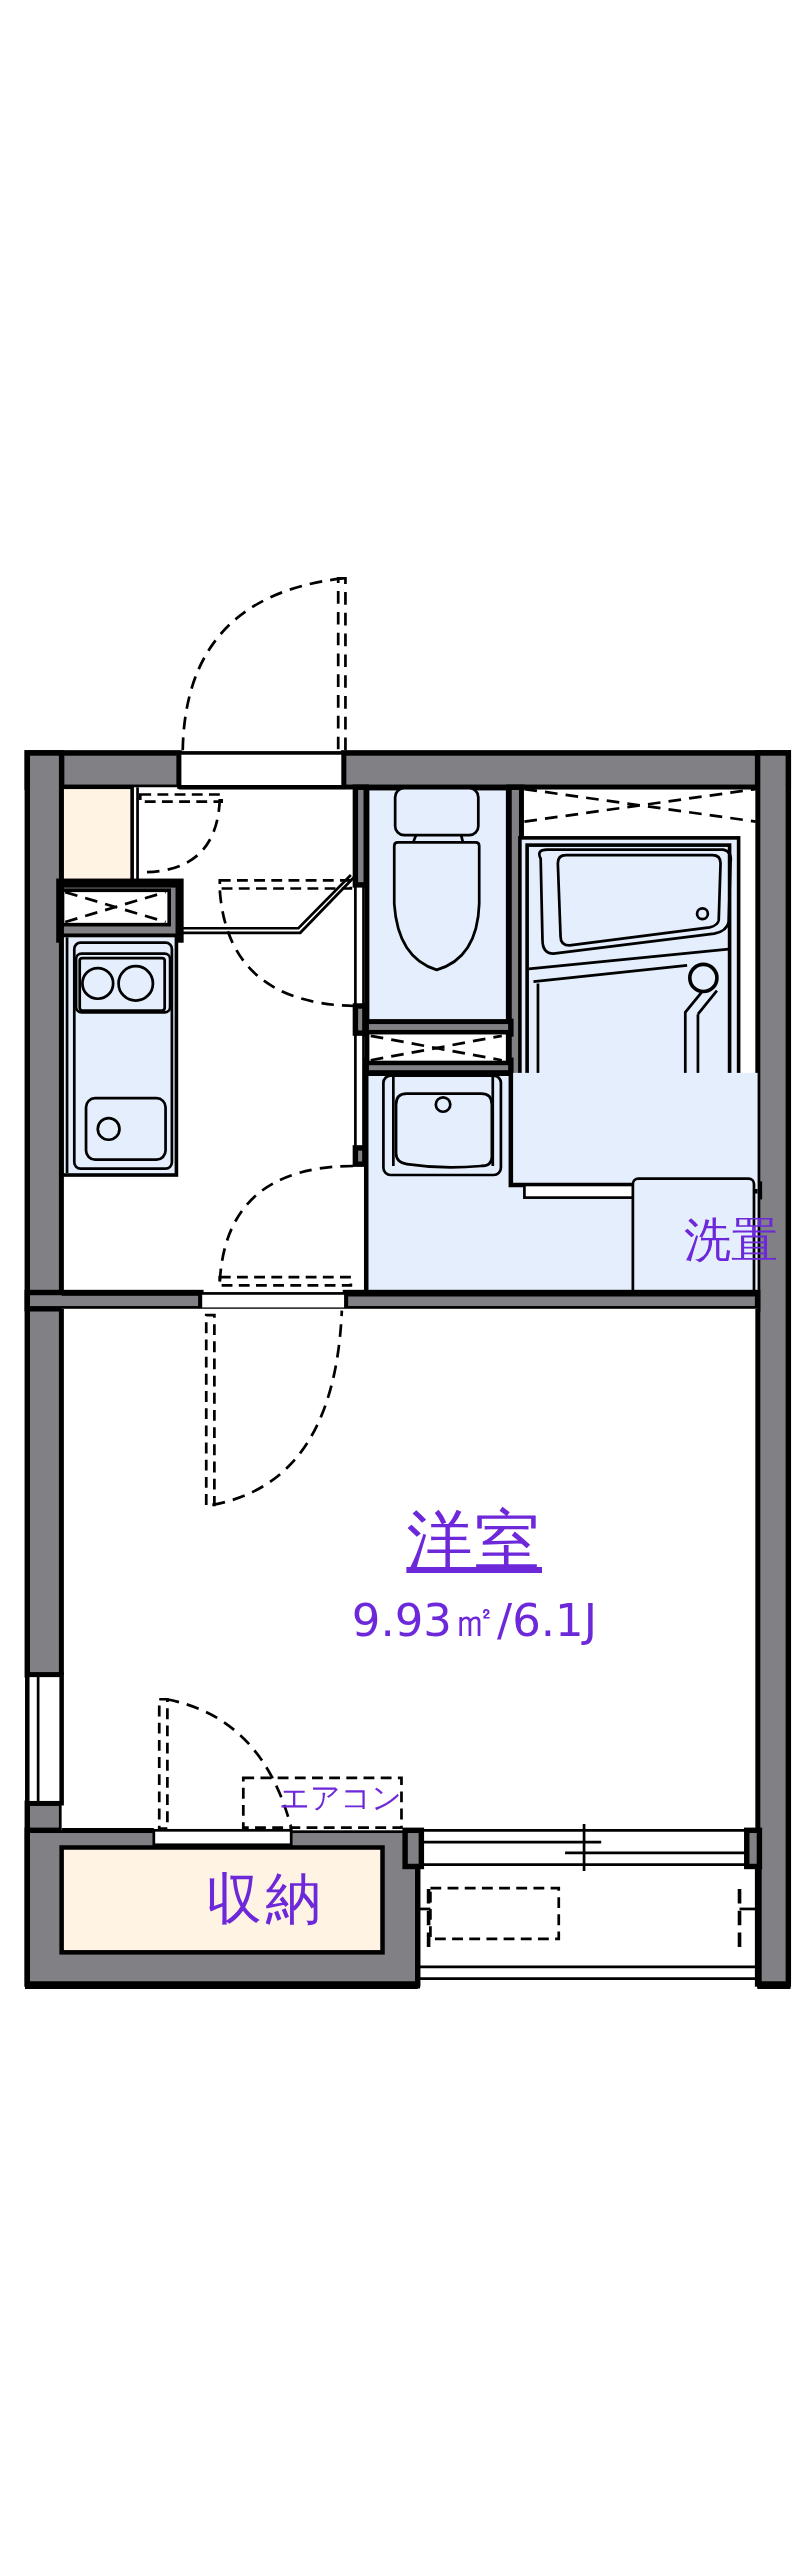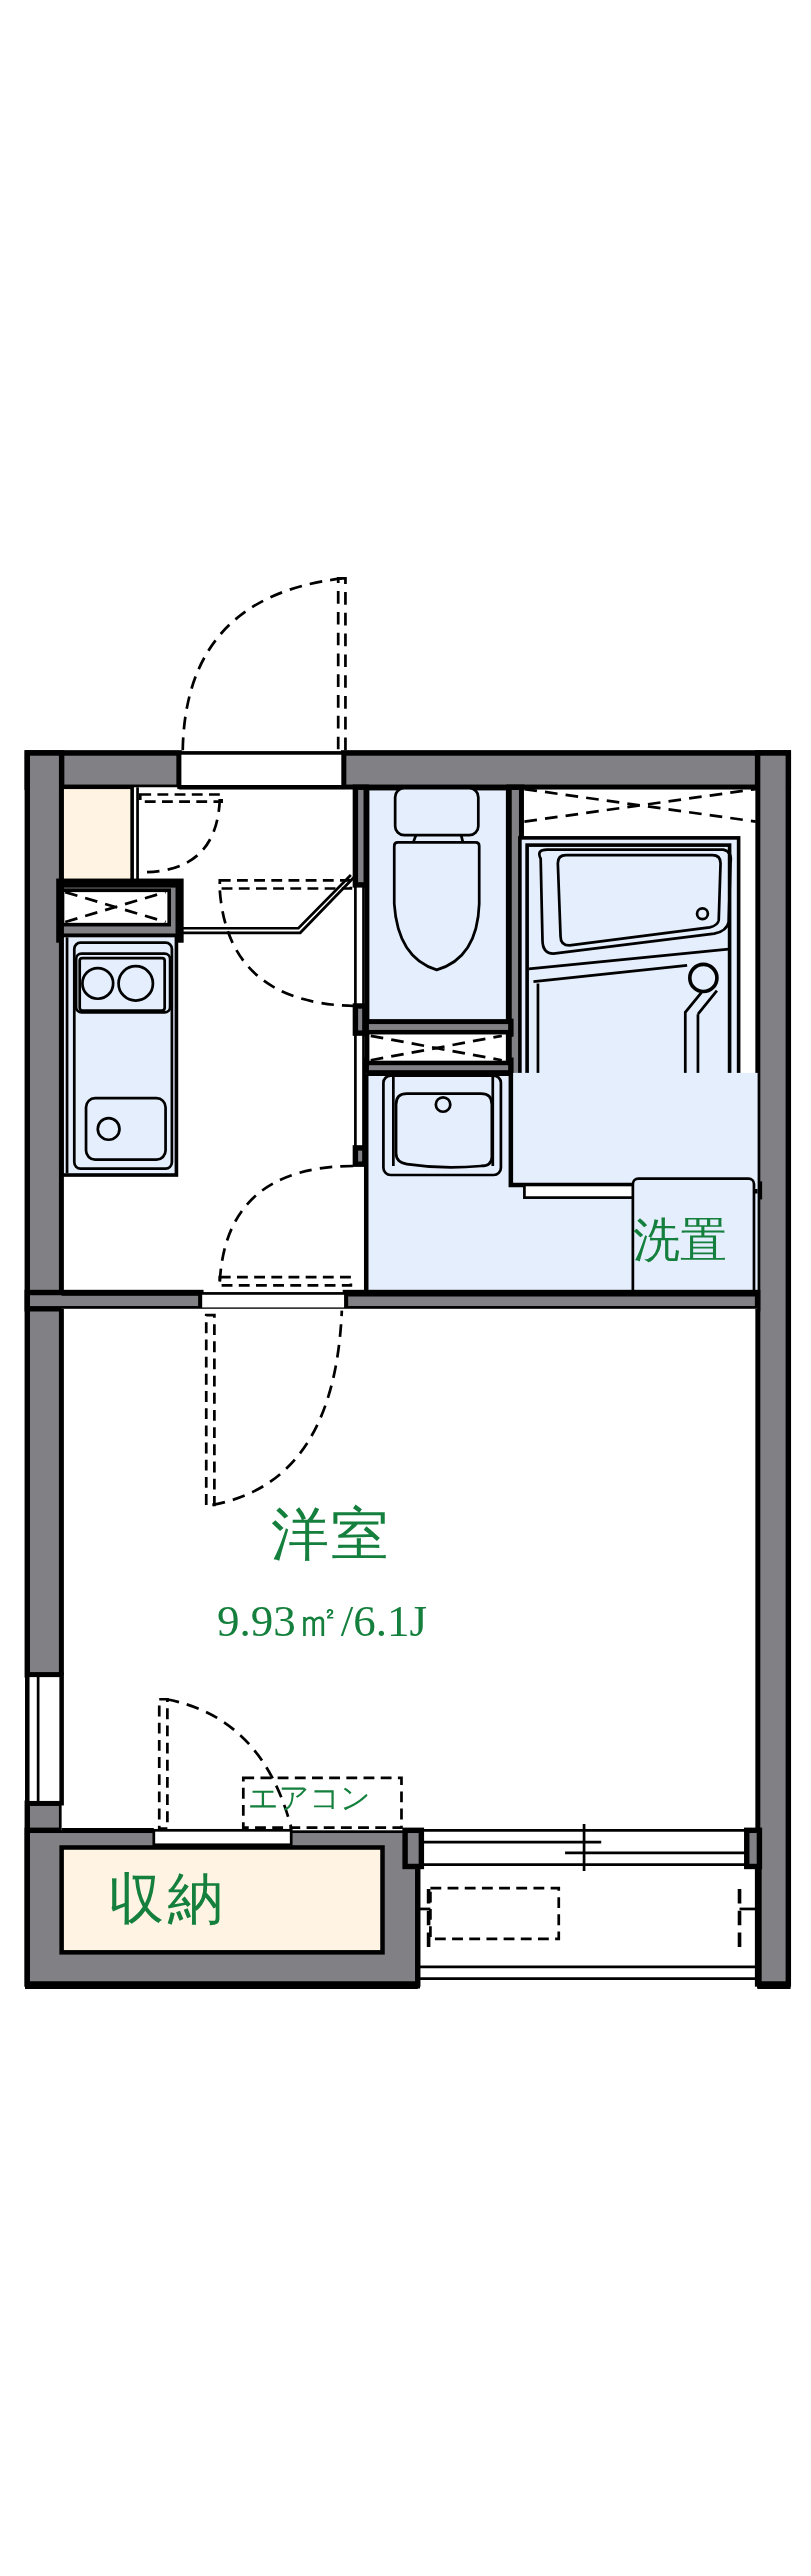--- a/index.html
+++ b/index.html
@@ -7,23 +7,23 @@
          font-family: "DejaVu Sans", "Liberation Sans", sans-serif; }
   #plan { position: absolute; left: 0; top: 0; width: 812px; height: 2576px; }
   .wall { fill: #818085; stroke: #000; stroke-width: 6; }
   .blk { fill: none; stroke: #000; stroke-width: 5; }
   .thin { fill: none; stroke: #000; stroke-width: 3; }
   .dash { fill: none; stroke: #000; stroke-width: 3; stroke-dasharray: 14 9; }
   .dashb { fill: none; stroke: #000; stroke-width: 4; stroke-dasharray: 16 8; }
   .blue { fill: #e4eefc; }
   .beige { fill: #fff4e4; }
   .white { fill: #ffffff; }
-  .lbl { position: absolute; color: #15803d; white-space: nowrap; text-align: left; }
-  .room-name { font-size: 58px; left: 271px; top: 1496px; width: 271px; letter-spacing: 1.8px; }
-  .room-size { font-size: 45px; left: 217px; top: 1591px; width: 380px; font-family: Liberation Serif, serif; }
+  .lbl { position: absolute; color: #6d28d9; white-space: nowrap; text-align: right; }
+  .room-name { font-size: 66px; left: 271px; top: 1496px; width: 271px; letter-spacing: 1.8px; text-decoration: underline; }
+  .room-size { font-size: 45px; left: 217px; top: 1591px; width: 380px; }
   .wash-lbl { font-size: 47px; left: 633px; top: 1209px; width: 145px; }
   .storage-lbl { font-size: 56px; left: 108px; top: 1862px; width: 217px; letter-spacing: 3.6px; }
   .ac-lbl { font-size: 30px; left: 248px; top: 1778px; width: 154px; font-family: Liberation Mono, monospace; }
 </style>
 </head>
 <body>
 
 <svg id="plan" viewBox="0 0 898 2850" xmlns="http://www.w3.org/2000/svg">
 
   <g>

